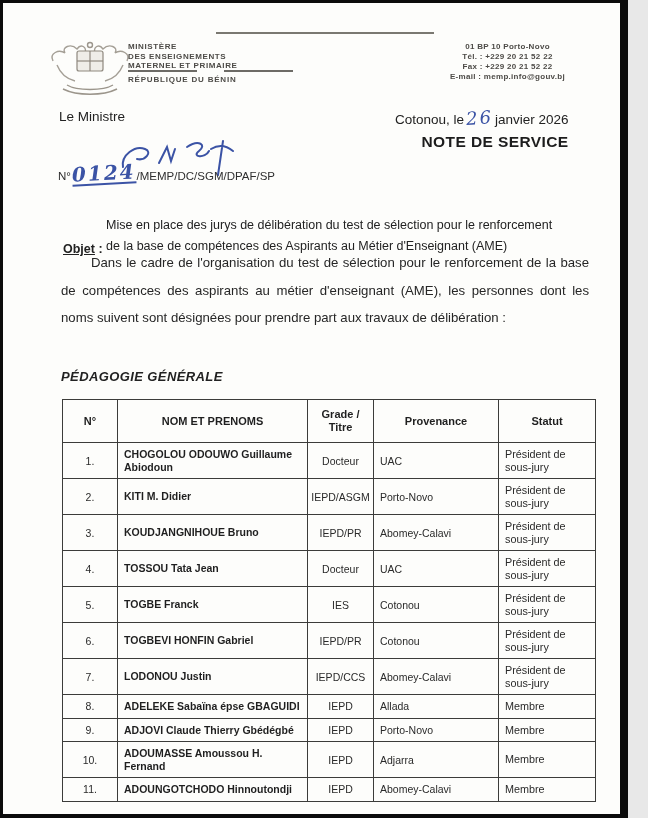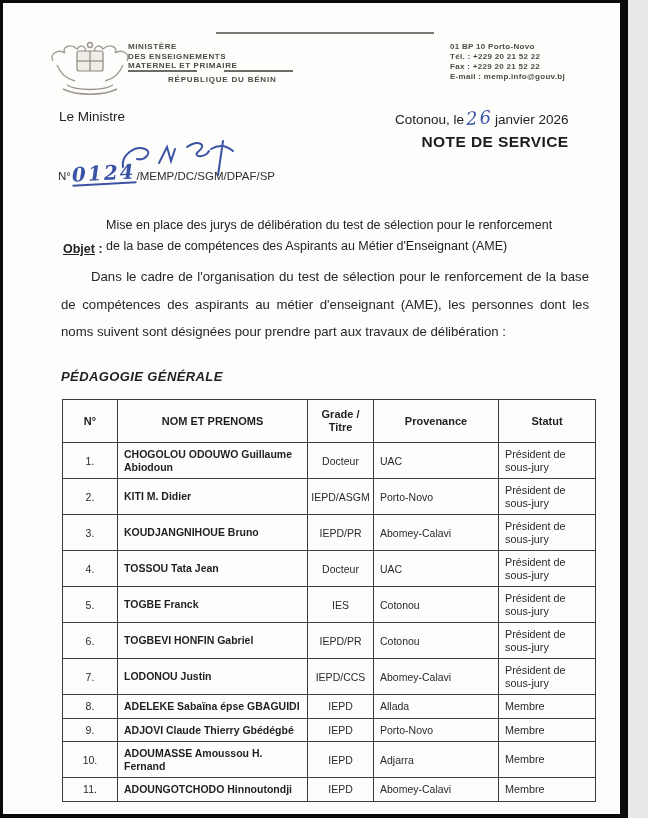--- a/index.html
+++ b/index.html
@@ -14,28 +14,28 @@
   }
   
   .logo { position:absolute; left:44px; top:36px; width:86px; height:58px; }
   .ministry-block {
     position:absolute; left:125px; top:39px;
     font-size:8px; font-weight:bold; letter-spacing:0.6px;
     color:#4d4b47; line-height:9.5px;
   }
   .republic {
     position:absolute; left:125px; top:72px;
-    font-size:8px; font-weight:bold; letter-spacing:0.8px; color:#4d4b47;margin-left:40px;
+    font-size:8px; font-weight:bold; letter-spacing:0.8px; color:#4d4b47;
   }
   .rule { position:absolute; height:2px; background:#6d6b66; }
   .rule-top-right { left:213px; top:29px; width:218px; height:2px; background:#7a7871; }
   .rule-min-left { left:125px; top:67px; width:69px; }
   .rule-min-right { left:221px; top:67px; width:69px; }
   .contact-block {
-    position:absolute; right:55px; top:39px; text-align:left;
+    position:absolute; right:55px; top:39px; text-align:center;
     font-size:8px; font-weight:bold; color:#4d4b47; line-height:10px;
     letter-spacing:0.3px;
   }
   
   .minister { position:absolute; left:56px; top:106px; font-size:13.5px; }
   .dateline { position:absolute; left:392px; top:104px; font-size:13.5px; white-space:nowrap; }
   .hand {
     color:#3b53a5; font-family:"DejaVu Serif", serif; font-style:italic;
     letter-spacing:2px;
   }
@@ -55,21 +55,21 @@
   .paraph { position:absolute; left:112px; top:134px; width:120px; height:42px; }
   
   .subject {
     position:absolute; left:60px; top:212px; width:530px;
     display:flex; font-size:12.5px; line-height:21px;
   }
   .subject-label { font-weight:bold; white-space:pre;margin-top:24px; }
   .subject-label u { text-decoration:underline; }
   .subject-text { width:462px; }
   .body-par {
-    position:absolute; left:58px; top:260px; width:528px;
+    position:absolute; left:58px; top:246px; width:528px;
     font-size:13.2px; line-height:27.5px; text-align:justify; text-indent:30px;
     color:#262626;
   }
   .section-title {
     position:absolute; left:58px; top:366px;
     font-size:13px; font-weight:bold; font-style:italic; letter-spacing:0.4px;
   }
   
   .jury-table {
     position:absolute; left:59px; top:396px; width:533px;

